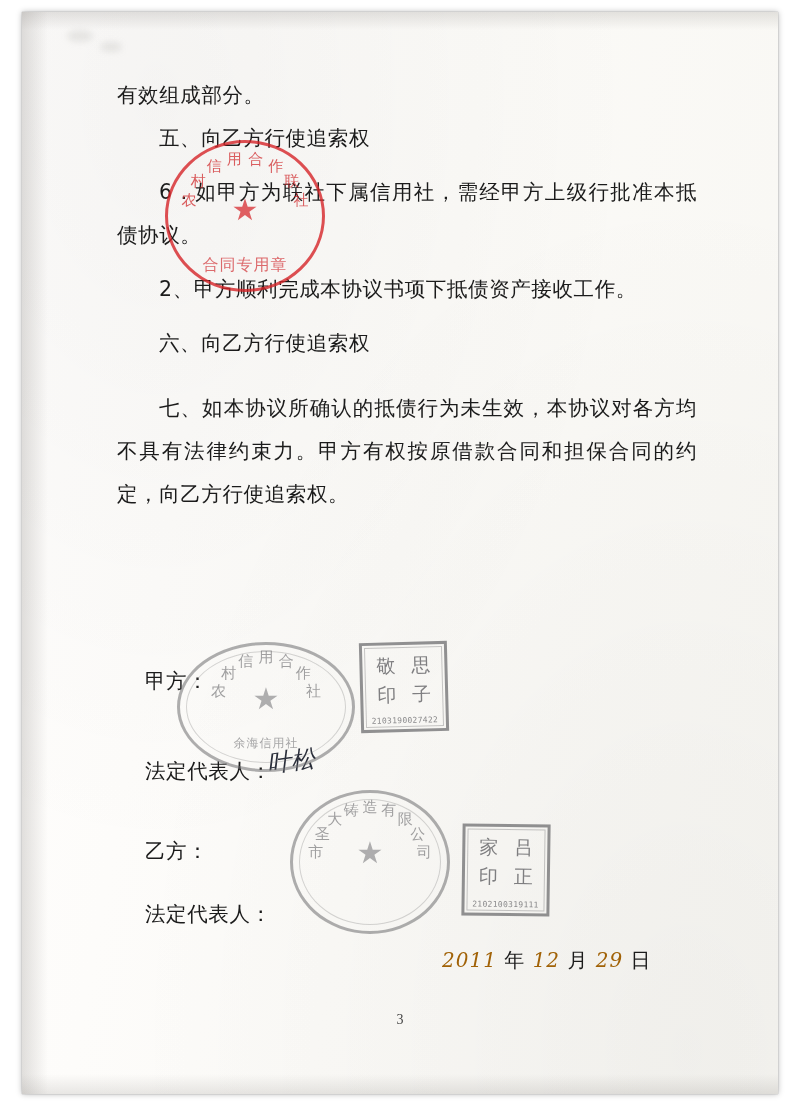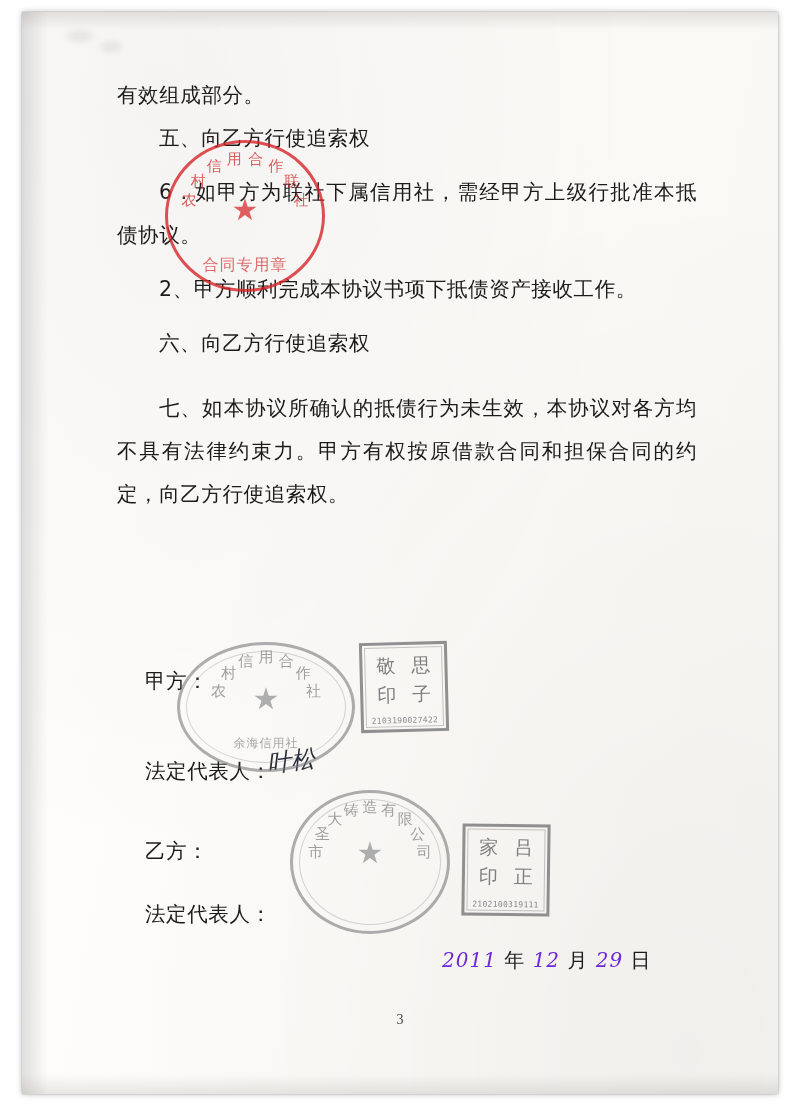--- a/index.html
+++ b/index.html
@@ -105,21 +105,21 @@
     position: absolute;
     left: 420px;
     top: 935px;
     font-family: "DejaVu Sans", "Liberation Sans", sans-serif;
     font-size: 20px;
     color: #1b1b1b;
     letter-spacing: 1px;
   }
   .hand {
     font-family: "DejaVu Serif", "Liberation Serif", serif;
-    color: #6d28d9;
+    color: #a16207;
     font-style: italic;
     letter-spacing: 1px;
   }
 
   .page-number {
     position: absolute;
     left: 0;
     right: 0;
     top: 1000px;
     text-align: center;

